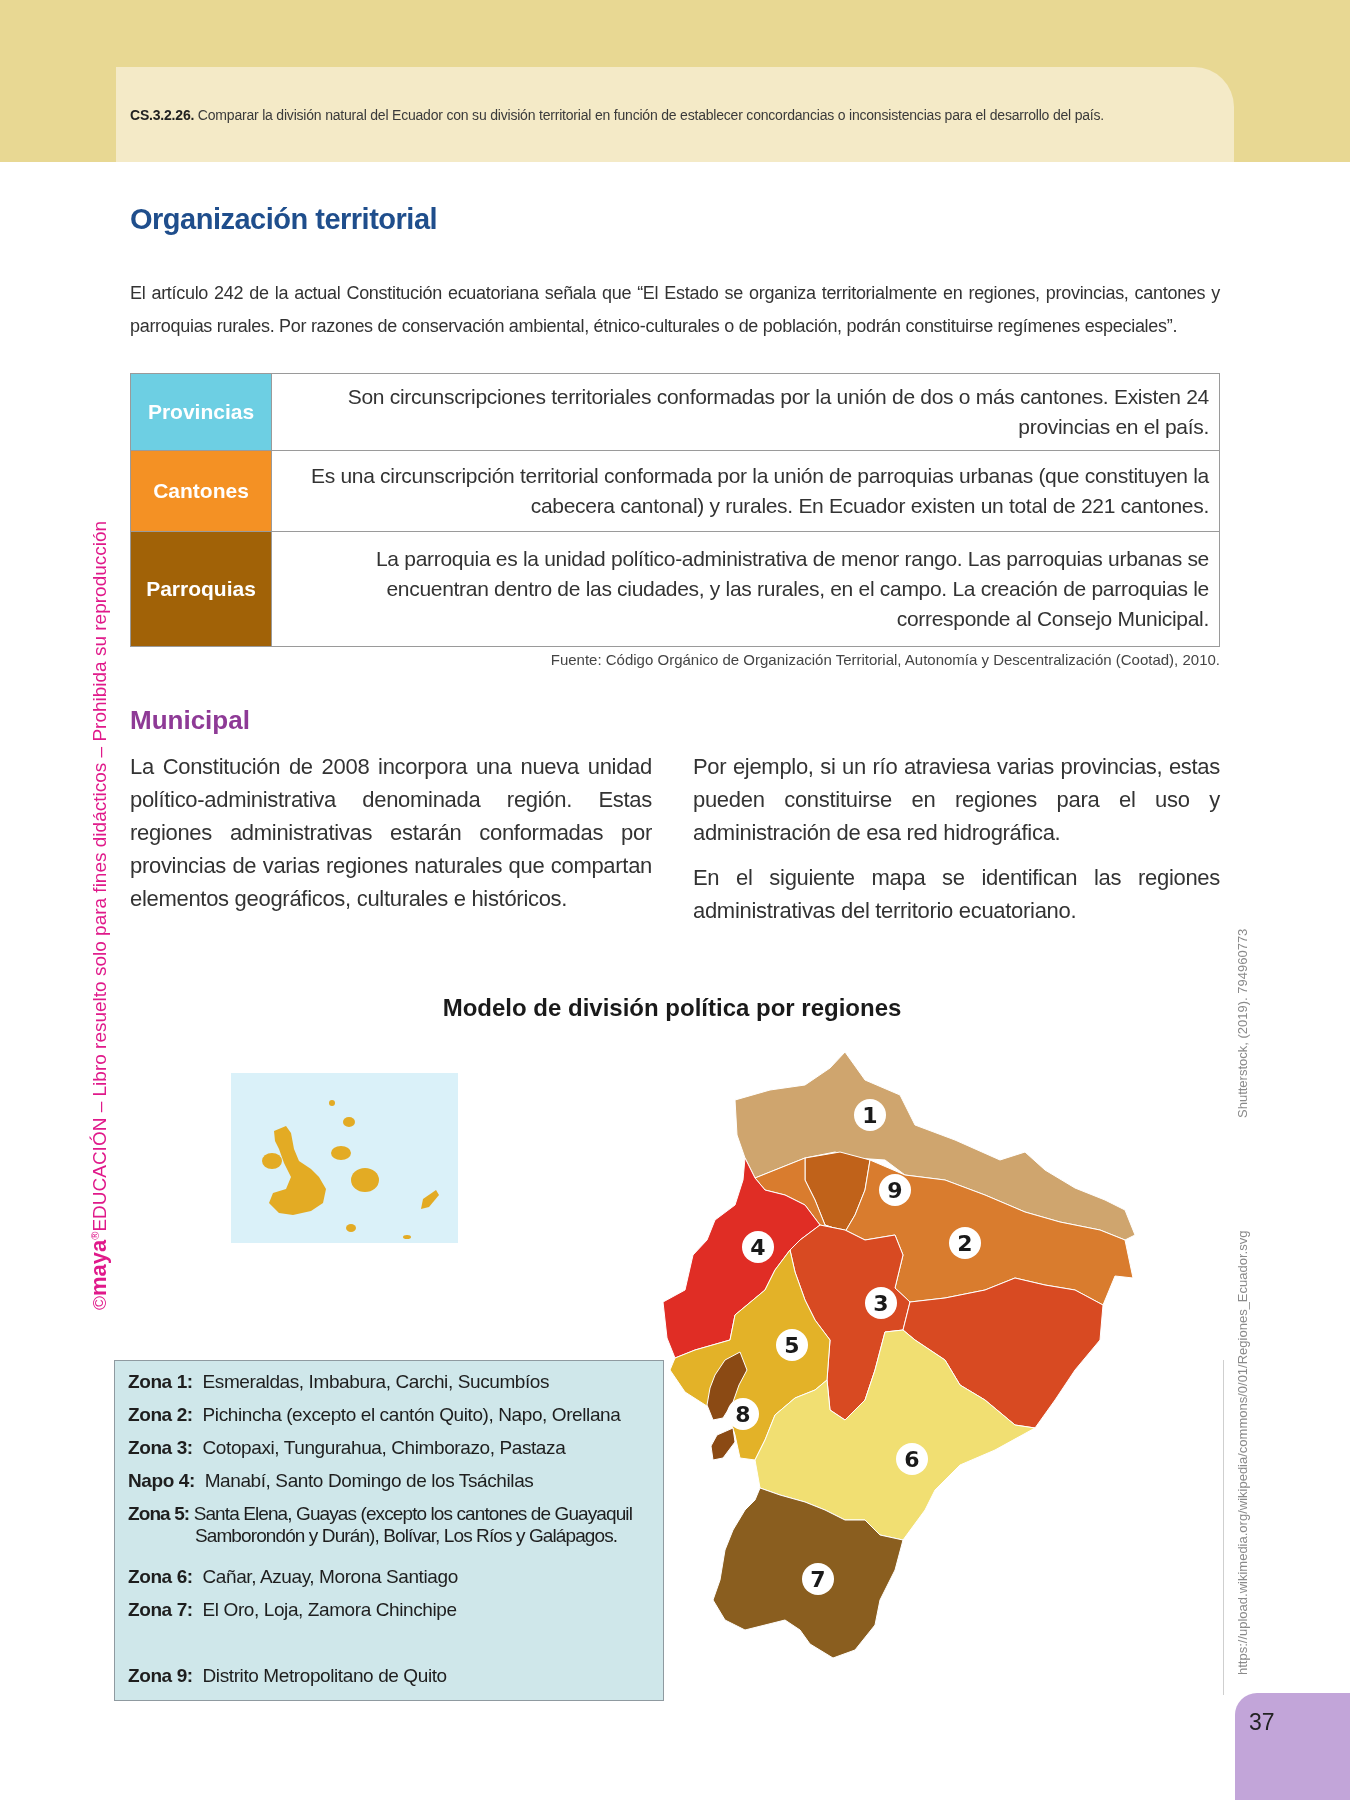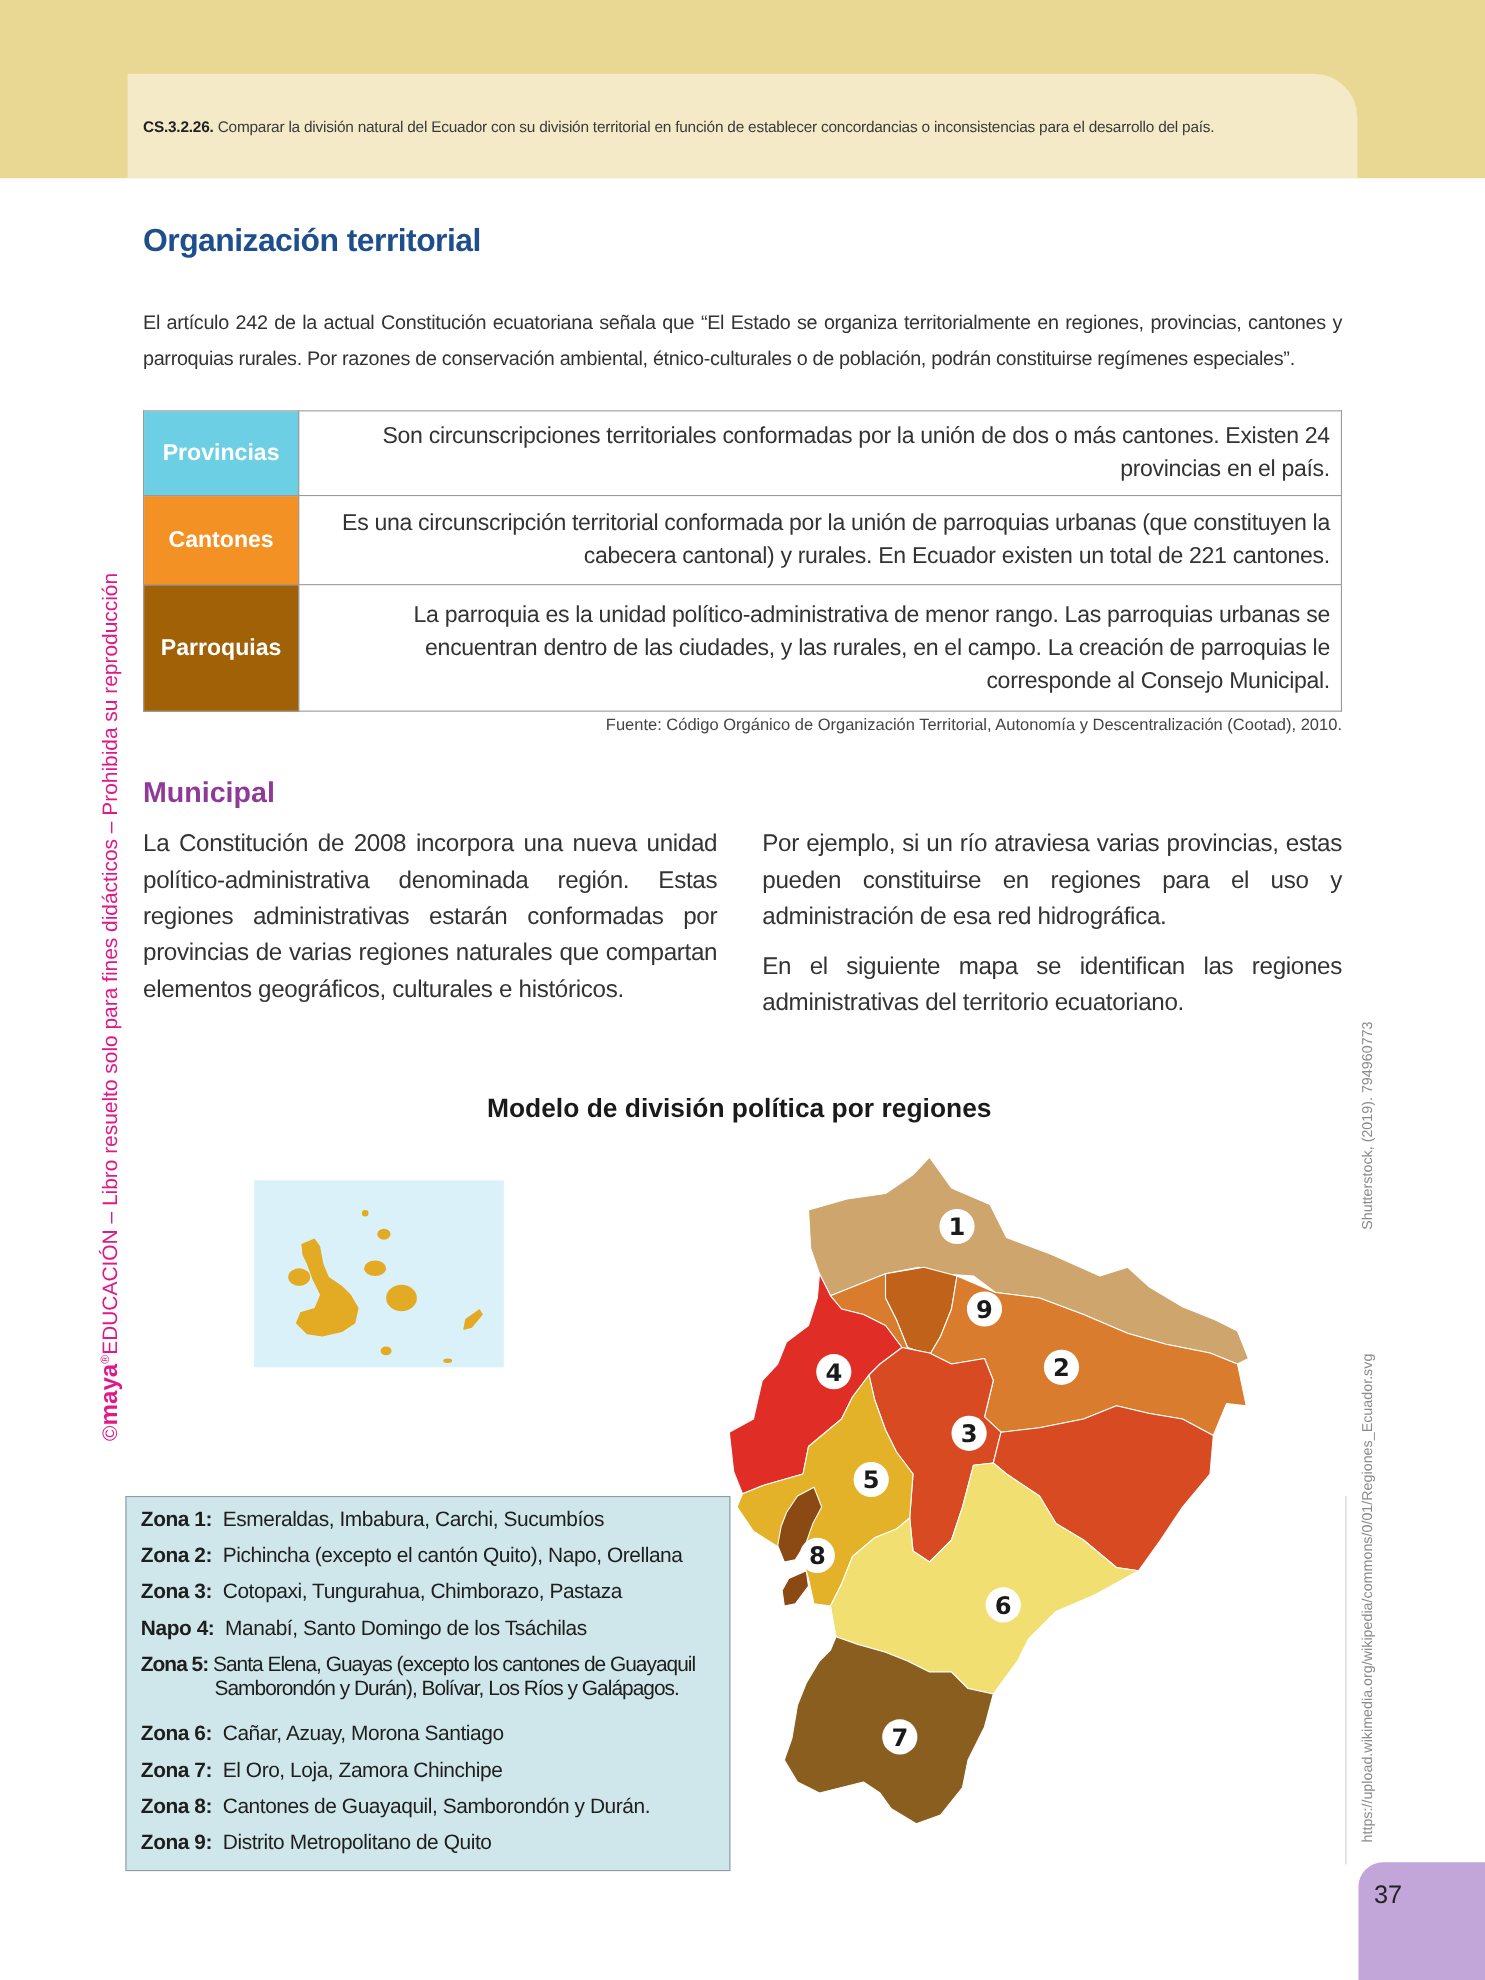--- a/index.html
+++ b/index.html
@@ -177,19 +177,18 @@
 </div>
 
 <div class="legend">
   <div class="legend-row" style="top:10px"><b>Zona 1:</b>&nbsp; <span>Esmeraldas, Imbabura, Carchi, Sucumbíos</span></div>
   <div class="legend-row" style="top:43px"><b>Zona 2:</b>&nbsp; <span>Pichincha (excepto el cantón Quito), Napo, Orellana</span></div>
   <div class="legend-row" style="top:76px"><b>Zona 3:</b>&nbsp; <span>Cotopaxi, Tungurahua, Chimborazo, Pastaza</span></div>
   <div class="legend-row" style="top:109px"><b>Napo 4:</b>&nbsp; <span>Manabí, Santo Domingo de los Tsáchilas</span></div>
   <div class="legend-row" style="top:142px; letter-spacing:-0.9px"><b>Zona 5:</b>&nbsp;<span>Santa Elena, Guayas (excepto los cantones de Guayaquil</span><span class="cont">Samborondón y Durán), Bolívar, Los Ríos y Galápagos.</span></div>
   <div class="legend-row" style="top:205px"><b>Zona 6:</b>&nbsp; <span>Cañar, Azuay, Morona Santiago</span></div>
   <div class="legend-row" style="top:238px"><b>Zona 7:</b>&nbsp; <span>El Oro, Loja, Zamora Chinchipe</span></div>
-  <div class="legend-row" style="top:271px"><b>Zona 8:</b>&nbsp; <span>Cantones de Guayaquil, Samborondón y Durán.</span></div>
   <div class="legend-row" style="top:304px"><b>Zona 9:</b>&nbsp; <span>Distrito Metropolitano de Quito</span></div>
 </div>
 
 <div class="page-tab">
   <div class="page-num">37</div>
 </div>
 
 </body></html>

